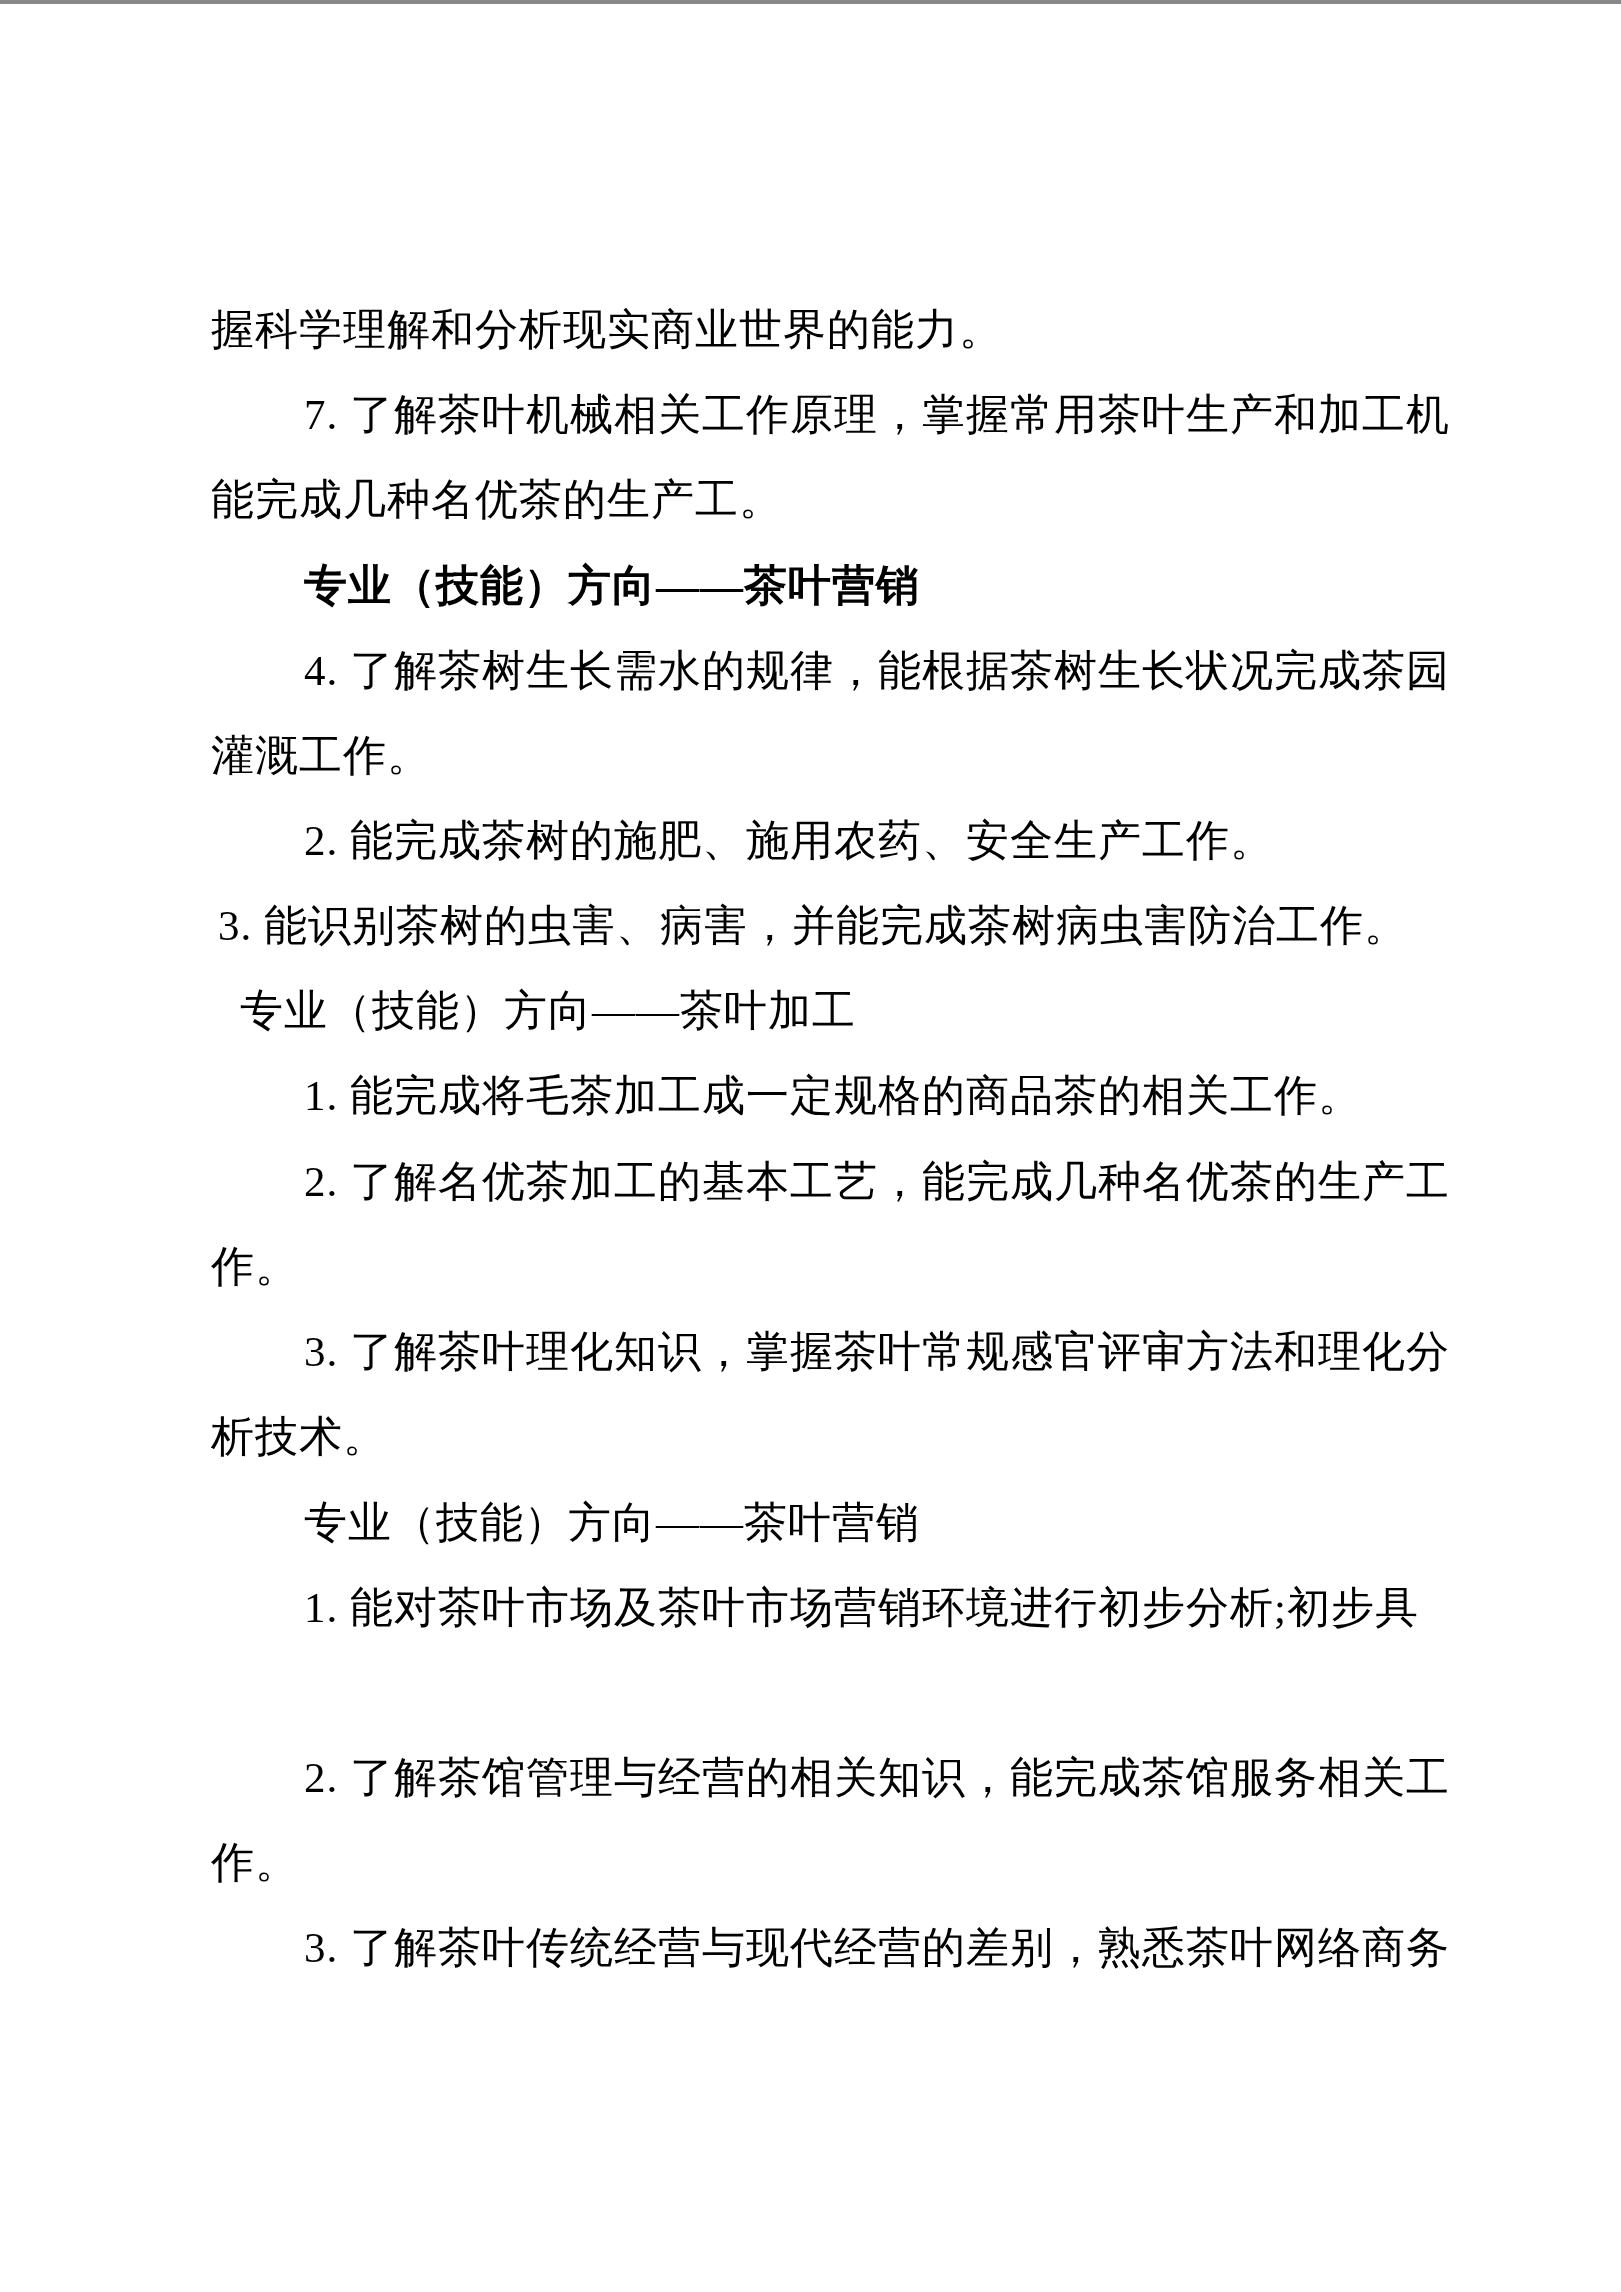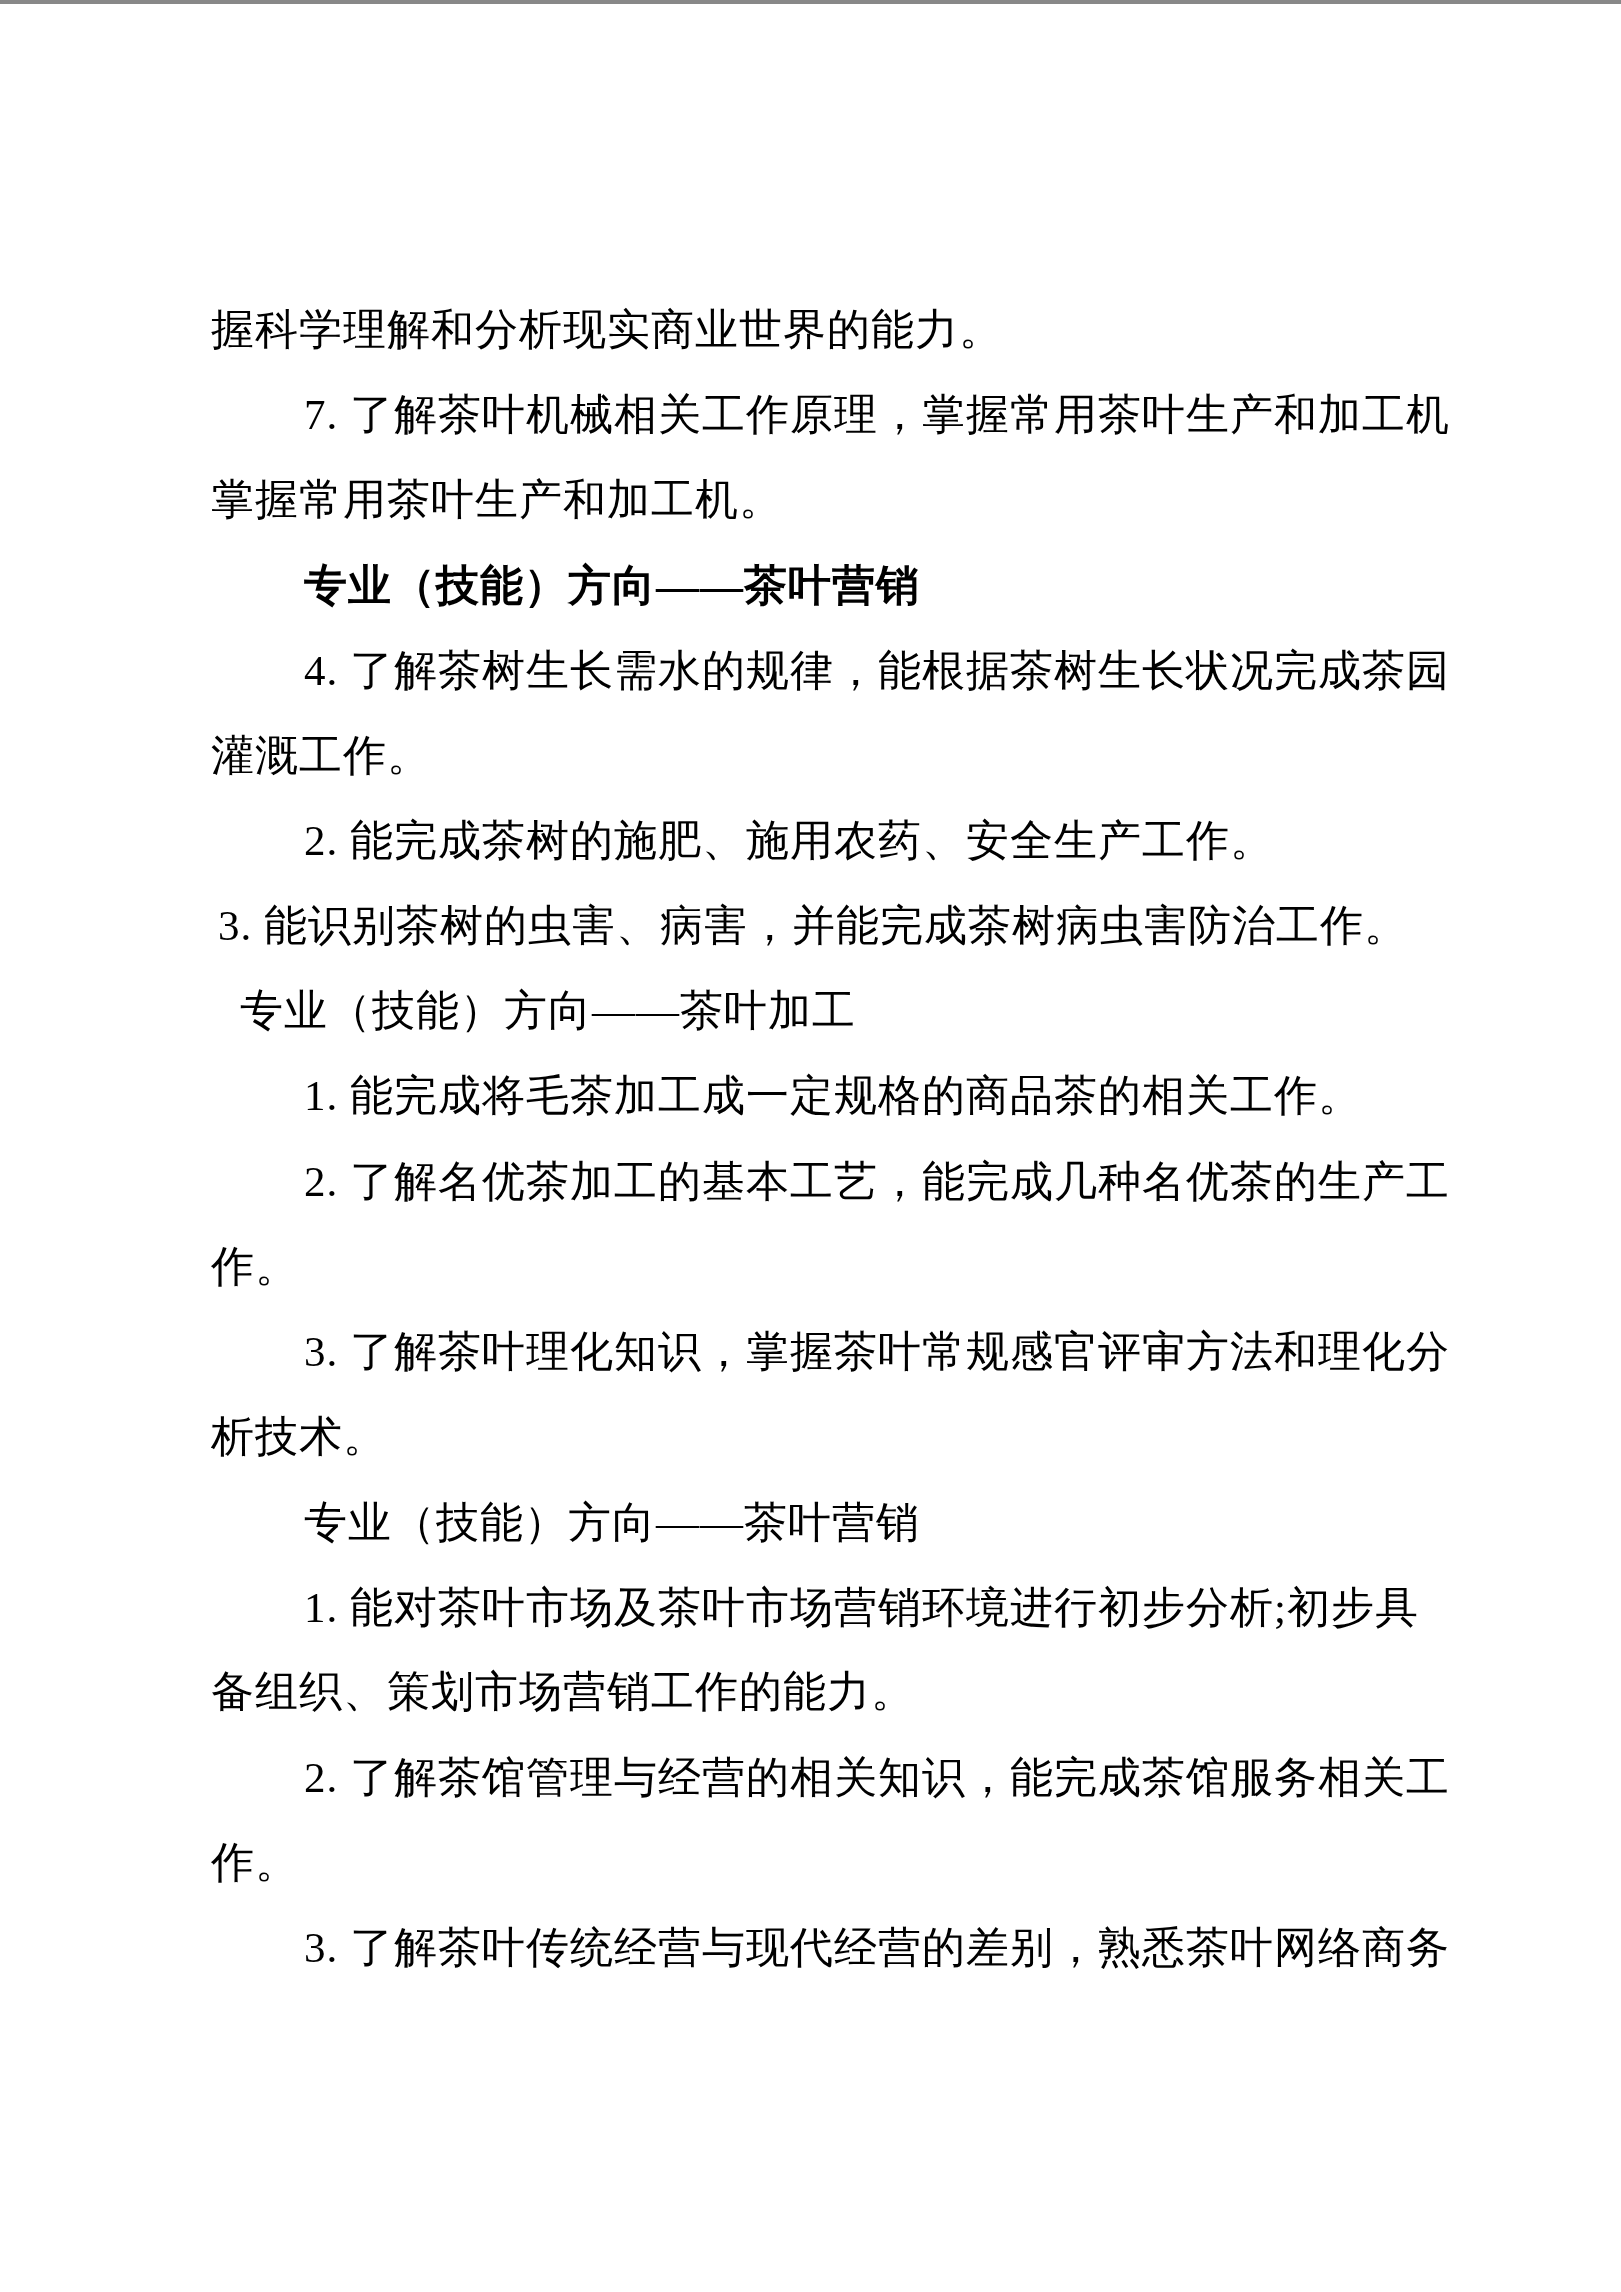--- a/index.html
+++ b/index.html
@@ -28,32 +28,31 @@
   .line.bold {
     font-weight: bold;
   }
 </style>
 </head>
 <body>
 
 <div class="page" style="background: rgb(255, 255, 255); color: rgb(0, 0, 0);">
     <div class="line" style="left: 211px; top: 300px;">握科学理解和分析现实商业世界的能力。</div>
     <div class="line" style="left: 304px; top: 385px;">7. 了解茶叶机械相关工作原理，掌握常用茶叶生产和加工机</div>
-    <div class="line" style="left: 211px; top: 470px;">掌握常用茶叶生产和加工机。</div>
+    <div class="line" style="left: 211px; top: 470px;">能完成几种名优茶的生产工。</div>
     <div class="line bold" style="left: 304px; top: 556px;">专业（技能）方向——茶叶营销</div>
     <div class="line" style="left: 304px; top: 641px;">4. 了解茶树生长需水的规律，能根据茶树生长状况完成茶园</div>
     <div class="line" style="left: 211px; top: 726px;">灌溉工作。</div>
     <div class="line" style="left: 304px; top: 811px;">2. 能完成茶树的施肥、施用农药、安全生产工作。</div>
     <div class="line" style="left: 218px; top: 896px;">3. 能识别茶树的虫害、病害，并能完成茶树病虫害防治工作。</div>
     <div class="line" style="left: 240px; top: 981px; text-align: center;">专业（技能）方向——茶叶加工</div>
     <div class="line" style="left: 304px; top: 1066px; text-align: center;">1. 能完成将毛茶加工成一定规格的商品茶的相关工作。</div>
     <div class="line" style="left: 304px; top: 1152px;">2. 了解名优茶加工的基本工艺，能完成几种名优茶的生产工</div>
     <div class="line" style="left: 211px; top: 1237px;">作。</div>
     <div class="line" style="left: 304px; top: 1322px;">3. 了解茶叶理化知识，掌握茶叶常规感官评审方法和理化分</div>
     <div class="line" style="left: 211px; top: 1407px;">析技术。</div>
     <div class="line" style="left: 304px; top: 1493px;">专业（技能）方向——茶叶营销</div>
     <div class="line" style="left: 304px; top: 1578px;">1. 能对茶叶市场及茶叶市场营销环境进行初步分析;初步具</div>
-    <div class="line" style="left: 211px; top: 1662px;">备组织、策划市场营销工作的能力。</div>
     <div class="line" style="left: 304px; top: 1748px;">2. 了解茶馆管理与经营的相关知识，能完成茶馆服务相关工</div>
     <div class="line" style="left: 211px; top: 1833px;">作。</div>
     <div class="line" style="left: 304px; top: 1918px;">3. 了解茶叶传统经营与现代经营的差别，熟悉茶叶网络商务</div>
   </div>
 
 
 </body></html>

